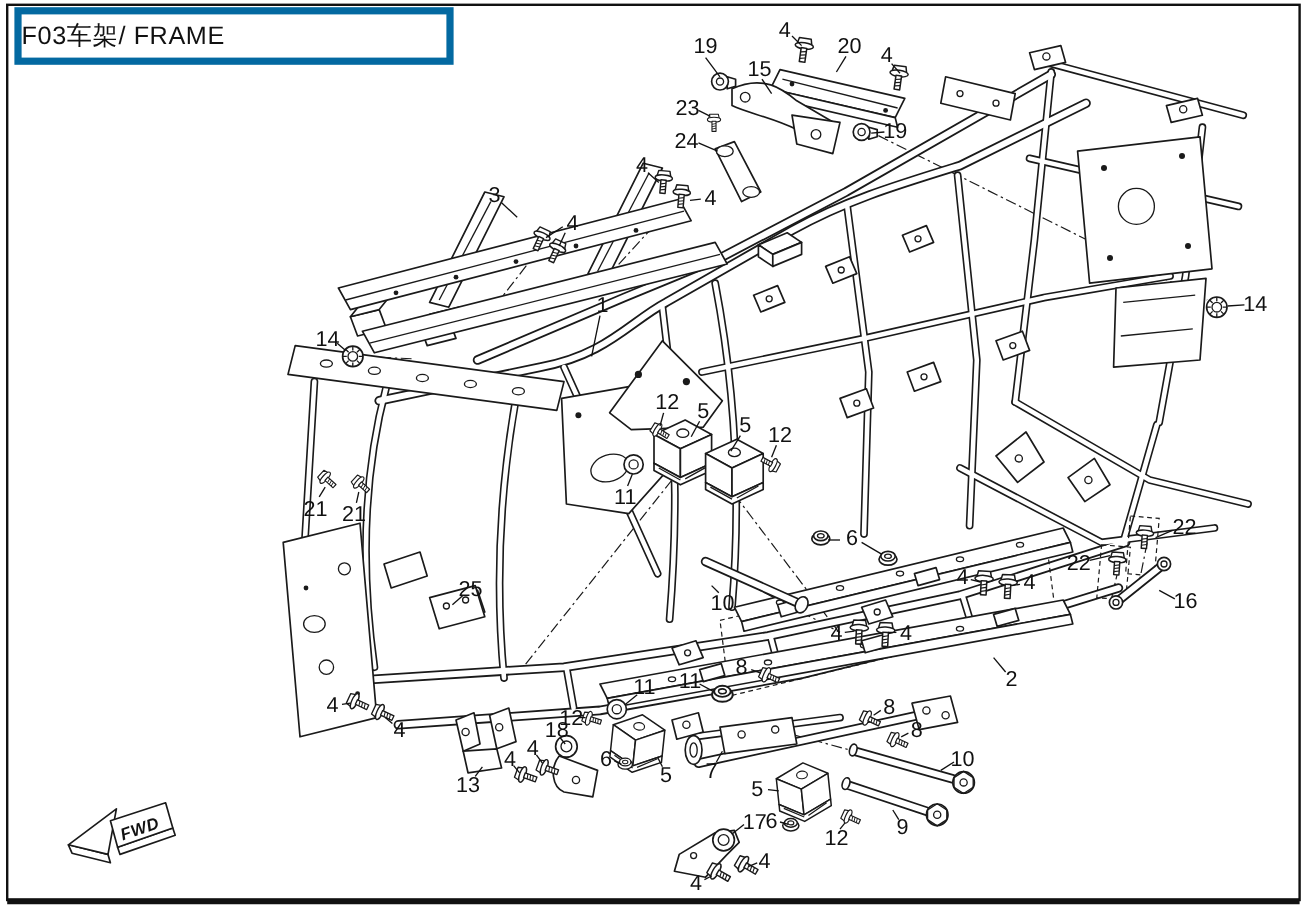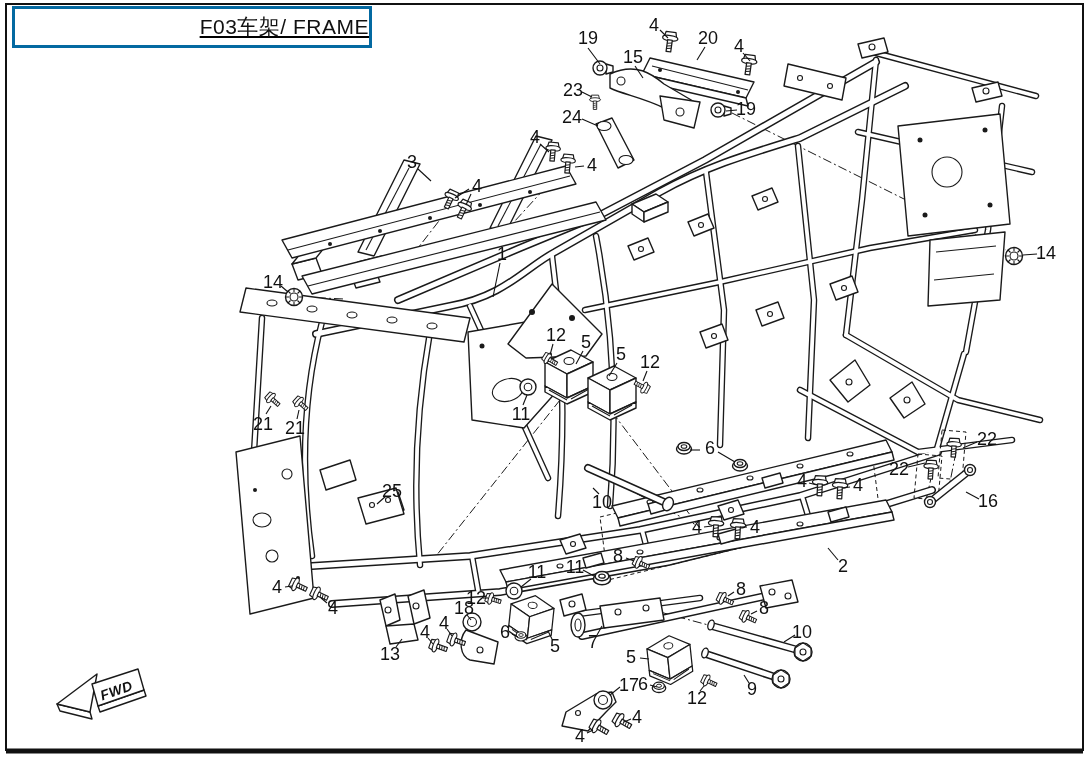--- a/index.html
+++ b/index.html
@@ -1,21 +1,21 @@
 <!DOCTYPE html>
 <html><head>
 <meta charset="utf-8">
 <style>
   html,body{margin:0;padding:0;background:#ffffff;}
   .sheet{position:relative;width:1090px;height:760px;background:#fff;
          font-family:"Liberation Sans",sans-serif;overflow:hidden;}
   .sheet svg{position:absolute;left:0;top:0;}
   .title-box{position:absolute;left:12px;top:6px;width:354px;height:36px;
-             border:3px solid #0369a1;background:#fff;display:flex;
-             align-items:center;justify-content:flex-end;z-index:5;text-decoration:underline;}
+             border:6px solid #0369a1;background:#fff;display:flex;
+             align-items:center;justify-content:flex-start;z-index:5;}
   .title-box span{font-size:21px;color:#111;letter-spacing:.5px;}
   
   .t-out{fill:none;stroke:#1a1a1a;stroke-width:6.5;stroke-linecap:round;stroke-linejoin:round;}
   .t-in{fill:none;stroke:#ffffff;stroke-width:3.8;stroke-linecap:round;stroke-linejoin:round;}
   .w8.t-out{stroke-width:8;} .w8.t-in{stroke-width:5;}
   .pl{fill:#ffffff;stroke:#1a1a1a;stroke-width:1.4;stroke-linejoin:round;}
   .ln{fill:none;stroke:#1a1a1a;stroke-width:1.1;}
   .hole{fill:#ffffff;stroke:#1a1a1a;stroke-width:1.1;}
   .dot{fill:#1a1a1a;stroke:none;}
   .dash{fill:none;stroke:#1a1a1a;stroke-width:1;stroke-dasharray:9 3 2 3;}

